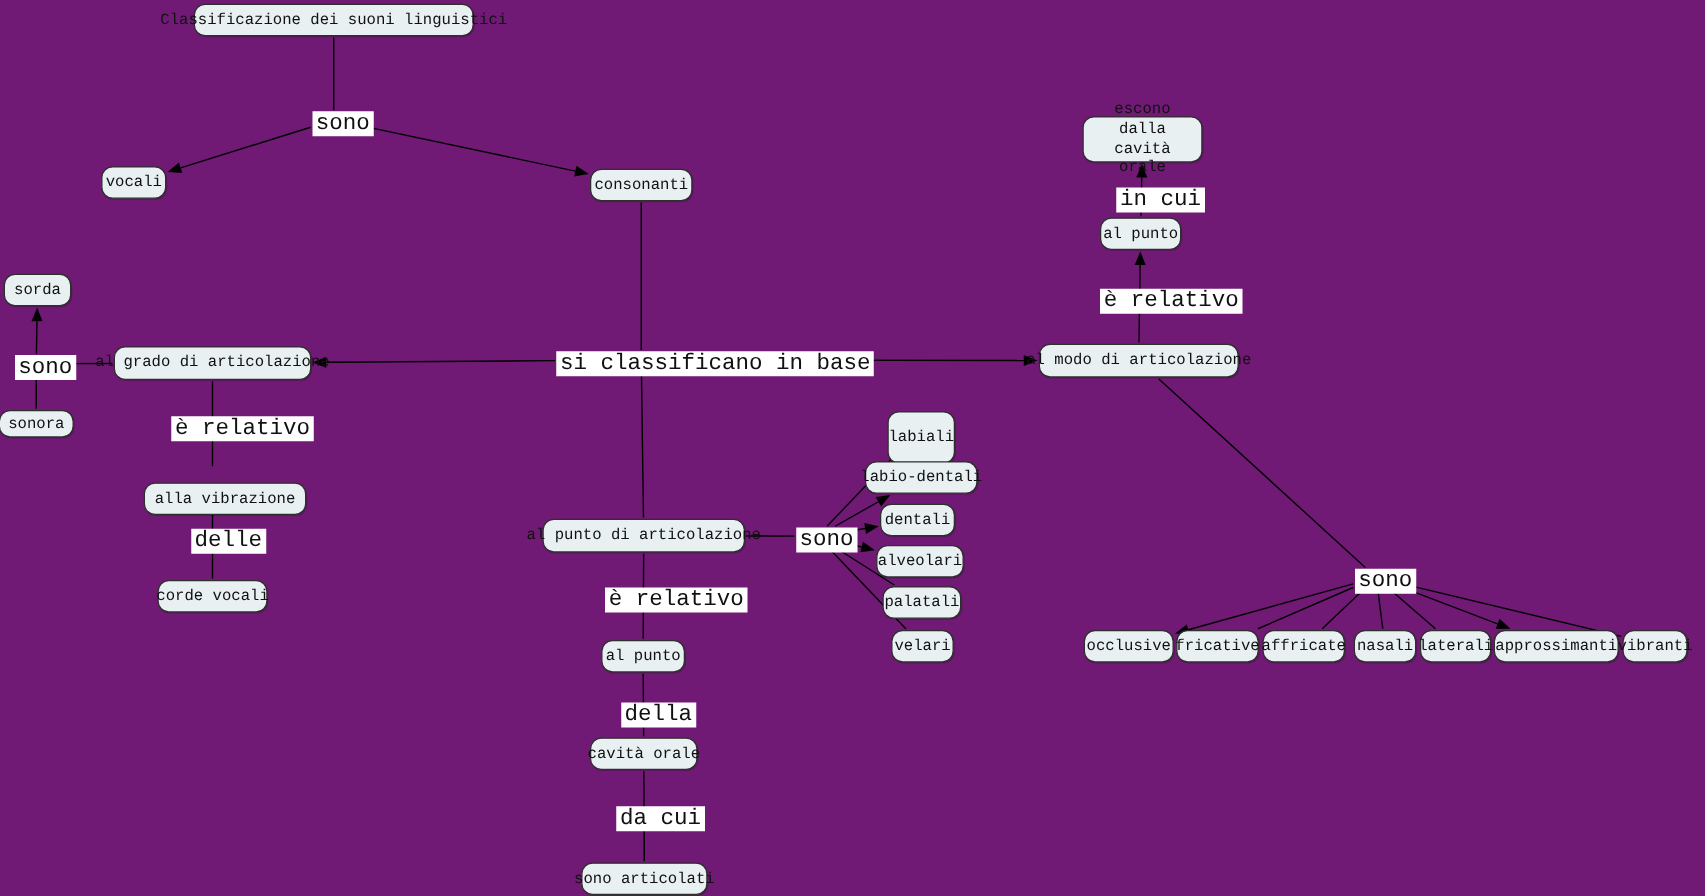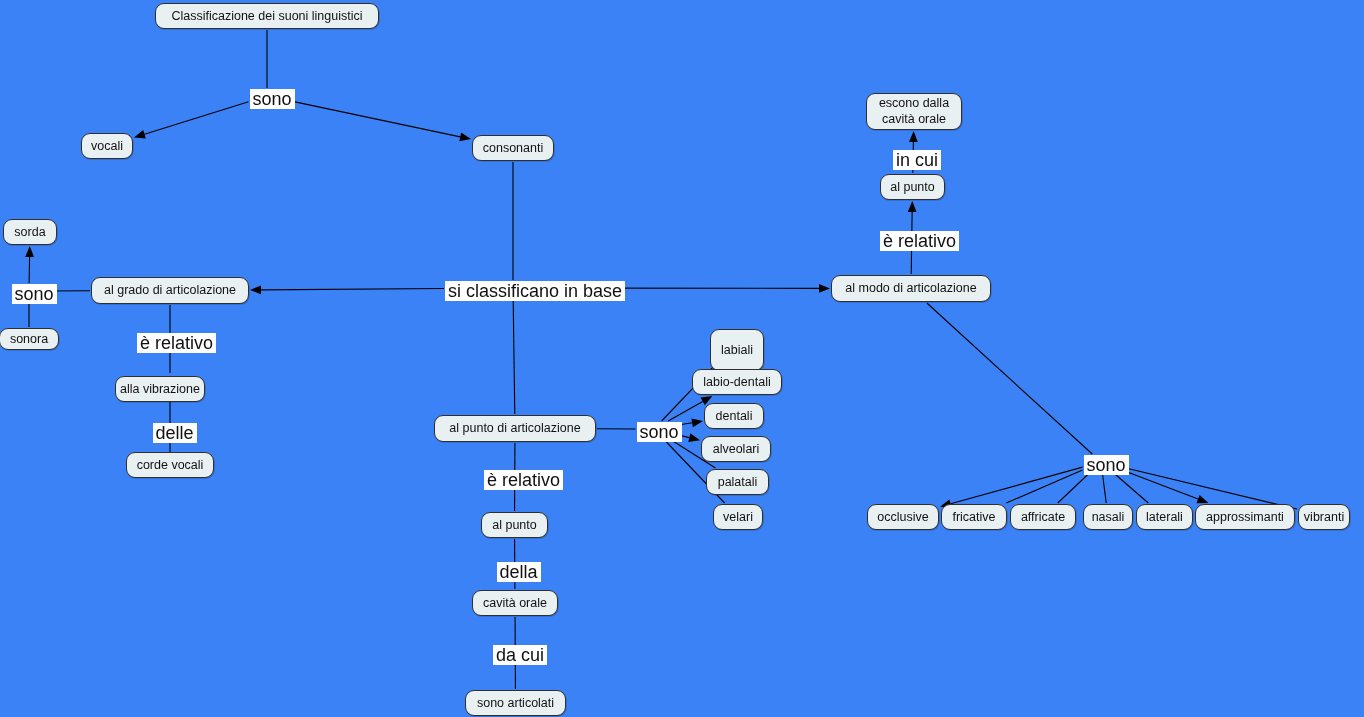--- a/index.html
+++ b/index.html
@@ -4,22 +4,22 @@
 <style>
   html, body {
     margin: 0;
     padding: 0;
     background: #ffffff;
   }
   #canvas {
     position: relative;
     width: 1364px;
     height: 717px;
-    background: #3b82f6;
-    font-family: Liberation Sans, sans-serif;
+    background: #701a75;
+    font-family: Liberation Mono, monospace;
     overflow: hidden;
   }
   svg#edges {
     position: absolute;
     left: 0;
     top: 0;
     width: 1364px;
     height: 717px;
   }
   .edge-line {
@@ -178,22 +178,22 @@
         <line class="edge-line" x1="1119.5" y1="466.44323144104806" x2="1297" y2="509.07423580786025"></line>
       </g>
     </svg>
   <div id="node-layer">
       <div class="node" style="left: 155px; top: 3px; width: 224px; height: 26px;">Classificazione dei suoni linguistici</div>
       <div class="node" style="left: 81px; top: 133px; width: 52px; height: 26px;">vocali</div>
       <div class="node" style="left: 472px; top: 135px; width: 82px; height: 26px;">consonanti</div>
       <div class="node" style="left: 3px; top: 219px; width: 54px; height: 26px;">sorda</div>
       <div class="node" style="left: -1px; top: 328px; width: 60px; height: 22px;">sonora</div>
       <div class="node" style="left: 91px; top: 277px; width: 158px; height: 27px;">al grado di articolazione</div>
-      <div class="node" style="left: 115px; top: 376px; width: 90px; height: 26px;">alla vibrazione</div>
-      <div class="node" style="left: 126px; top: 452px; width: 88px; height: 26px; text-align: right;">corde vocali</div>
+      <div class="node" style="left: 115px; top: 386px; width: 130px; height: 26px;">alla vibrazione</div>
+      <div class="node" style="left: 126px; top: 464px; width: 88px; height: 26px; text-align: right;">corde vocali</div>
       <div class="node" style="left: 434px; top: 415px; width: 162px; height: 27px;">al punto di articolazione</div>
       <div class="node" style="left: 481px; top: 512px; width: 67px; height: 26px;">al punto</div>
       <div class="node" style="left: 472px; top: 590px; width: 86px; height: 26px;">cavità orale</div>
       <div class="node" style="left: 465px; top: 690px; width: 101px; height: 26px;">sono articolati</div>
       <div class="node" style="left: 710px; top: 329px; width: 54px; height: 42px;">labiali</div>
       <div class="node" style="left: 692px; top: 369px; width: 90px; height: 26px;">labio-dentali</div>
       <div class="node" style="left: 704px; top: 403px; width: 60px; height: 26px;">dentali</div>
       <div class="node" style="left: 701px; top: 436px; width: 70px; height: 26px;">alveolari</div>
       <div class="node" style="left: 706px; top: 469px; width: 63px; height: 26px;">palatali</div>
       <div class="node" style="left: 713px; top: 504px; width: 50px; height: 26px;">velari</div>

